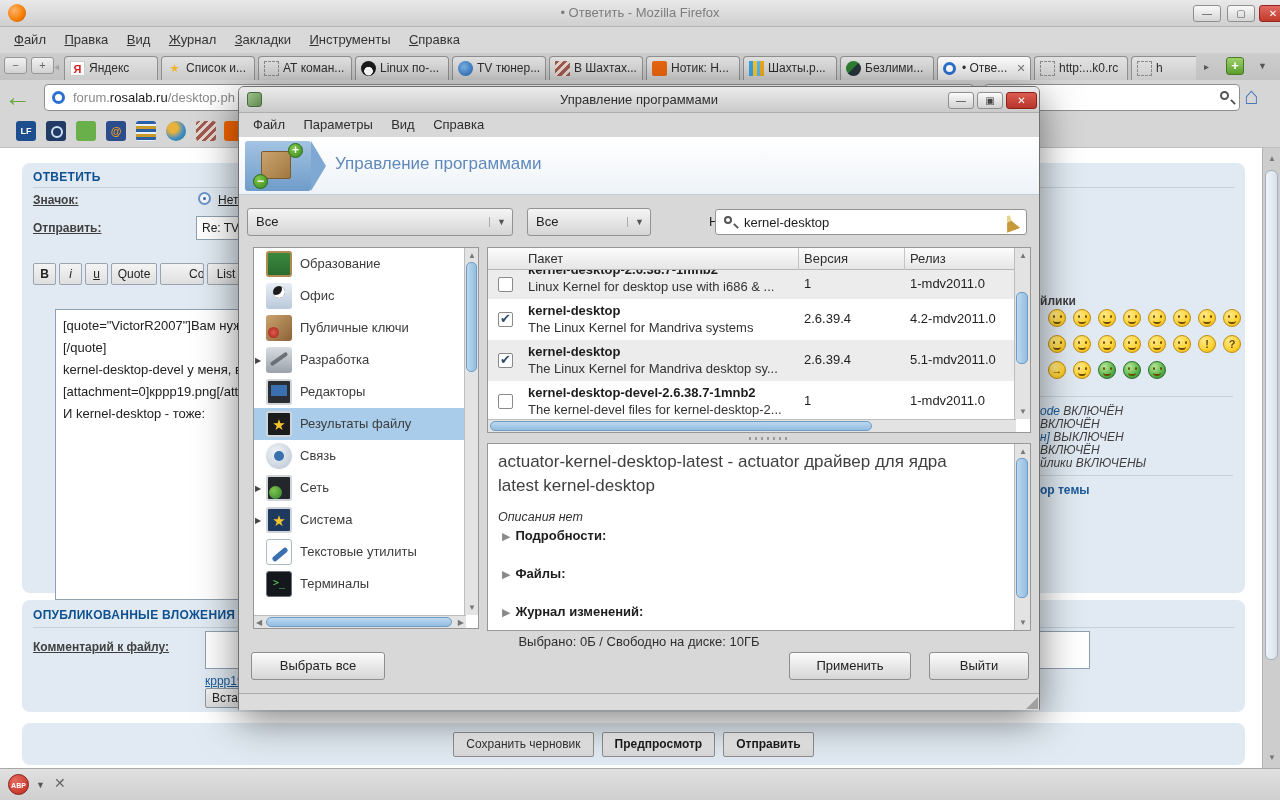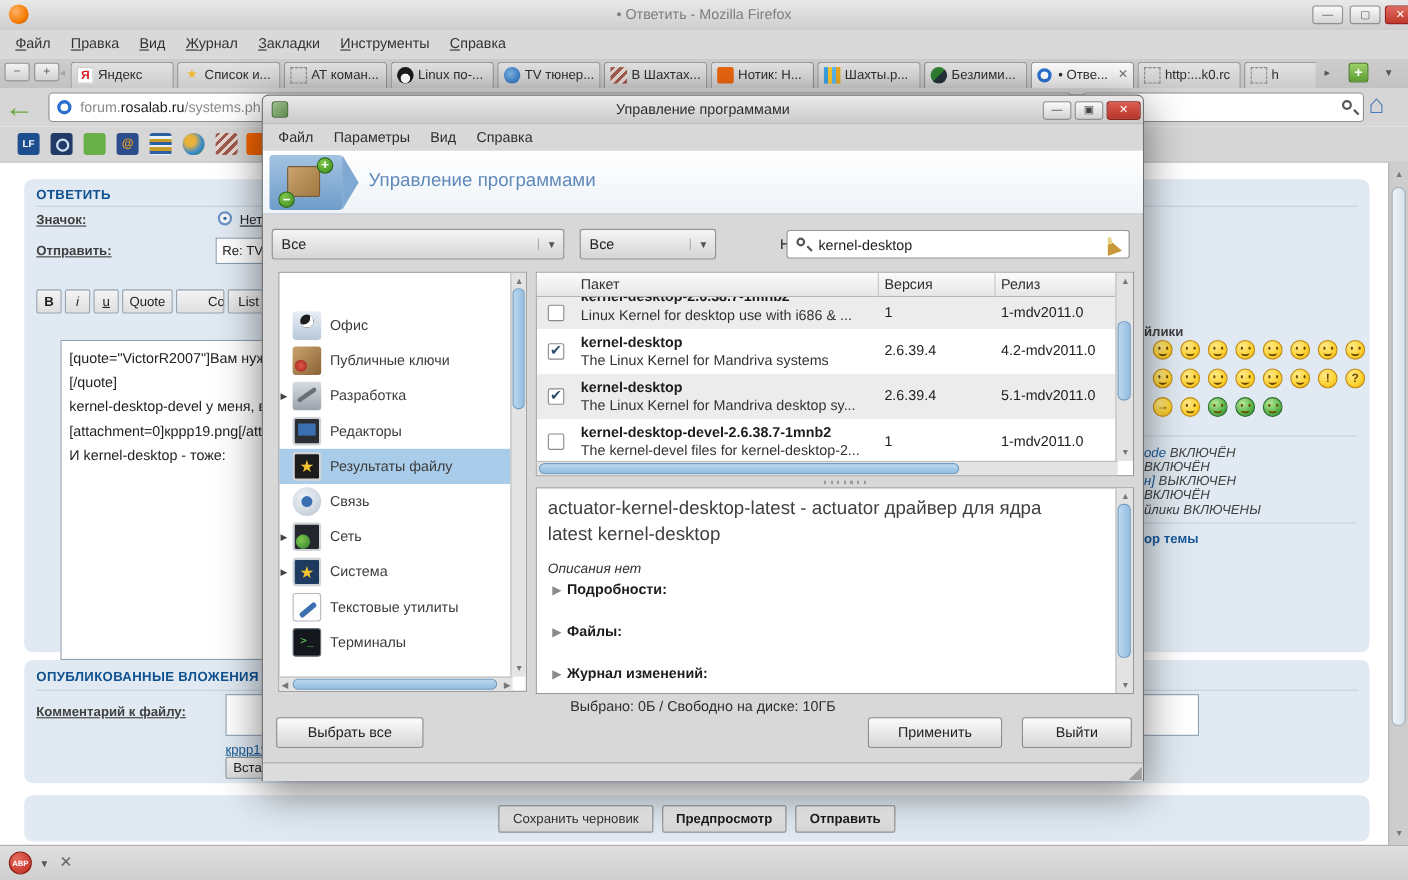--- a/index.html
+++ b/index.html
@@ -302,21 +302,21 @@
     </div>
     <span class="tab-scroll" style="left:1204px;color:#555;">▸</span>
     <div class="newtab-btn" style="left:1226px;">+</div>
     <span class="alltabs-btn" style="left:1258px;">▼</span>
   </div>
 
   <div class="ff-navbar">
     <span class="back-arrow">←</span>
     <div class="urlbar">
       <span class="url-fav"></span>
-      <span class="url-text"><span>forum.</span><span class="dom">rosalab.ru</span><span>/systems.ph</span></span>
+      <span class="url-text"><span>forum.</span><span class="dom">rosalab.ru</span><span>/desktop.ph</span></span>
     </div>
     <div class="searchbar">
       <span class="mag"></span>
     </div>
     <span class="home-btn">⌂</span>
   </div>
 
   <div class="ff-bookmarks">
     <div class="bm bm0" style="left:16px;">LF</div>
     <div class="bm bm1" style="left:46px;"></div>
@@ -450,20 +450,24 @@
       </div>
       <div class="rfind">Найти:</div>
       <div class="rsearch">
         <span class="rs-mag"></span>
         <span class="rs-text">kernel-desktop</span>
         <span class="broom"></span>
       </div>
     </div>
 
     <div class="cat-list">
+      <div class="cat-item" style="top:0px;">
+        <span class="cat-ic ic-edu"></span>
+        <span class="cat-label">Образование</span>
+        </div>
       <div class="cat-item" style="top:32px;">
         <span class="cat-ic ic-office"></span>
         <span class="cat-label">Офис</span>
         </div>
       <div class="cat-item" style="top:64px;">
         <span class="cat-ic ic-keys"></span>
         <span class="cat-label">Публичные ключи</span>
         </div>
       <div class="cat-item show" style="top:96px;">
         <span class="cat-exp">▶</span>

